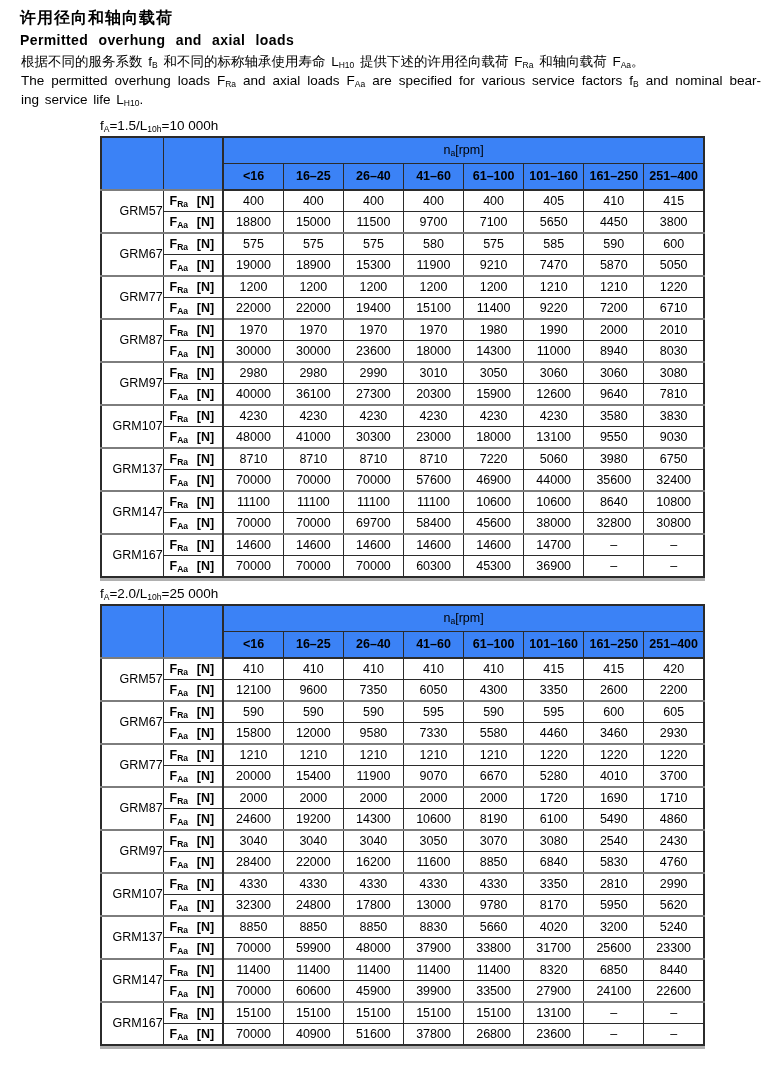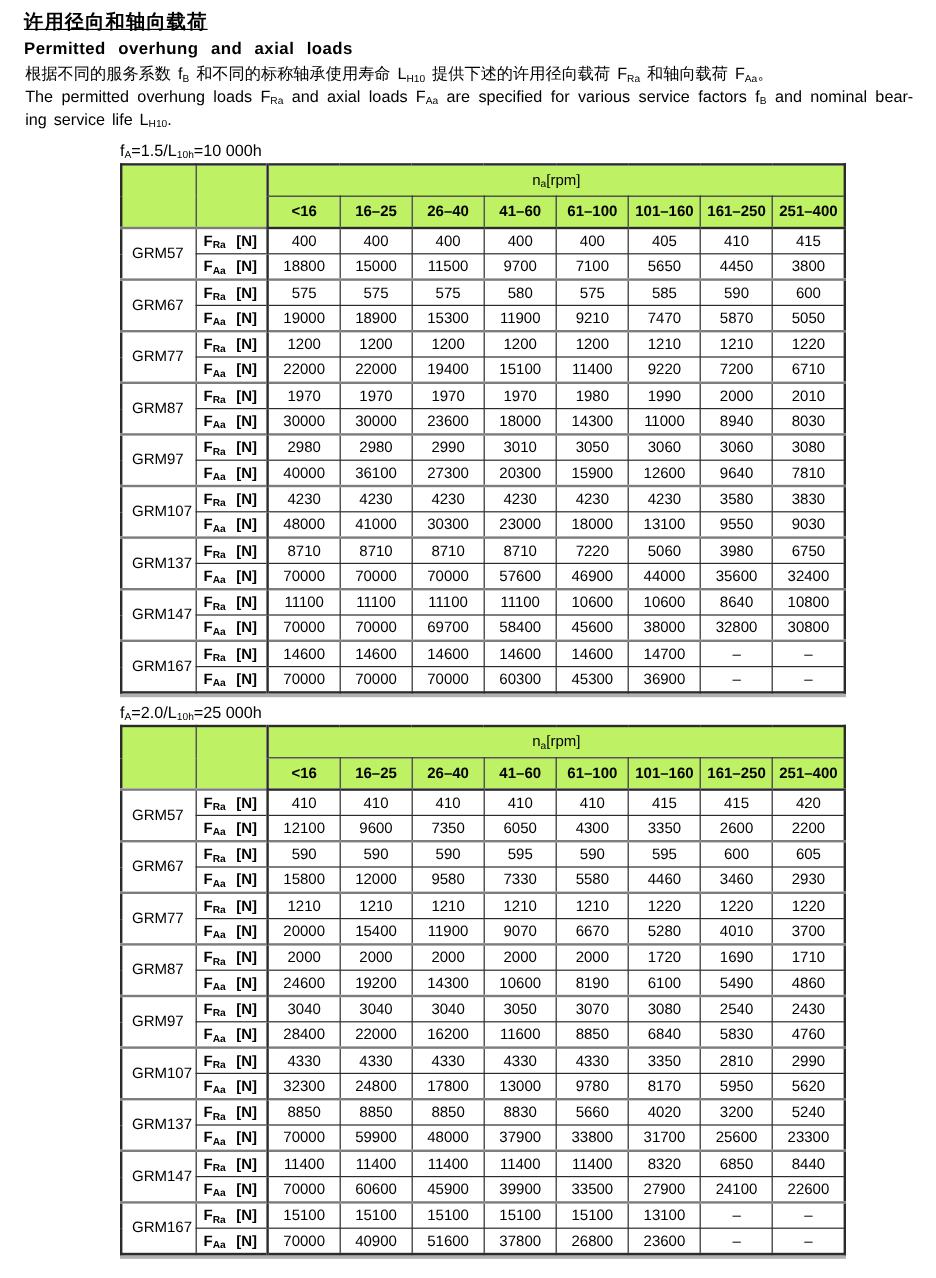--- a/index.html
+++ b/index.html
@@ -2,42 +2,42 @@
 <html><head>
 <meta charset="utf-8">
 <style>
   html,body{margin:0;padding:0;background:#fff;}
   body{
     width:780px;height:1065px;box-sizing:border-box;
     padding:6px 18px 0 20px;
     font-family:"Liberation Sans","DejaVu Sans",sans-serif;
     color:#000;overflow:hidden;
   }
-  .title-zh{font-size:16px;font-weight:bold;margin:2px 0 3px 0;letter-spacing:1px;text-decoration:underline;}
+  .title-zh{font-size:16px;font-weight:bold;margin:2px 0 3px 0;letter-spacing:1px;}
   .title-en{font-size:14px;font-weight:bold;margin:0 0 5px 0;word-spacing:6px;letter-spacing:.4px;}
   .para{font-size:13.5px;line-height:18px;margin:1px;word-spacing:2px;}
   .para.j{text-align:justify;text-align-last:justify;}
   sub{font-size:8.5px;vertical-align:-2px;line-height:0;letter-spacing:0;}
   .caption{font-size:13.5px;margin:9px 0 3px 80px;}
   .cap2{margin-top:8px;}
   table{
     border-collapse:collapse;table-layout:fixed;width:605px;margin-left:80px;
     border:2px solid #2b2b2b;
     box-shadow:0 3px 0 #b0b0b0;
   }
   th,td{
     border:1px solid #2b2b2b;padding:0;text-align:center;vertical-align:middle;
     font-size:12.5px;font-weight:normal;height:20px;line-height:1;
     overflow:hidden;white-space:nowrap;
   }
-  thead th{background:#bef264;height:25px;}
+  thead th{background:#3b82f6;height:25px;}
   thead tr.ranges th{border-bottom:2px solid #2b2b2b;font-weight:bold;}
   td.first-data,th.first-data{border-left:2px solid #2b2b2b;}
   tbody tr.group-start td{border-top:2px solid #7d7d7d;}
-  td.model-cell{text-align:left;padding-left:8px;}
+  td.model-cell{text-align:right;padding-left:8px;}
   td.flabel{padding:0;font-weight:bold;}
   td.flabel .wrap{display:flex;justify-content:space-between;align-items:center;padding:0 8px 0 6px;}
 </style>
 </head>
 <body>
 
 <h1 class="title-zh">许用径向和轴向载荷</h1>
 <h2 class="title-en">Permitted overhung and axial loads</h2>
 <p class="para">根据不同的服务系数 f<sub>B</sub> 和不同的标称轴承使用寿命 L<sub>H10</sub> 提供下述的许用径向载荷 F<sub>Ra</sub> 和轴向载荷 F<sub>Aa</sub>。</p>
 <p class="para j">The permitted overhung loads F<sub>Ra</sub> and axial loads F<sub>Aa</sub> are specified for various service factors f<sub>B</sub> and nominal bear-</p>

